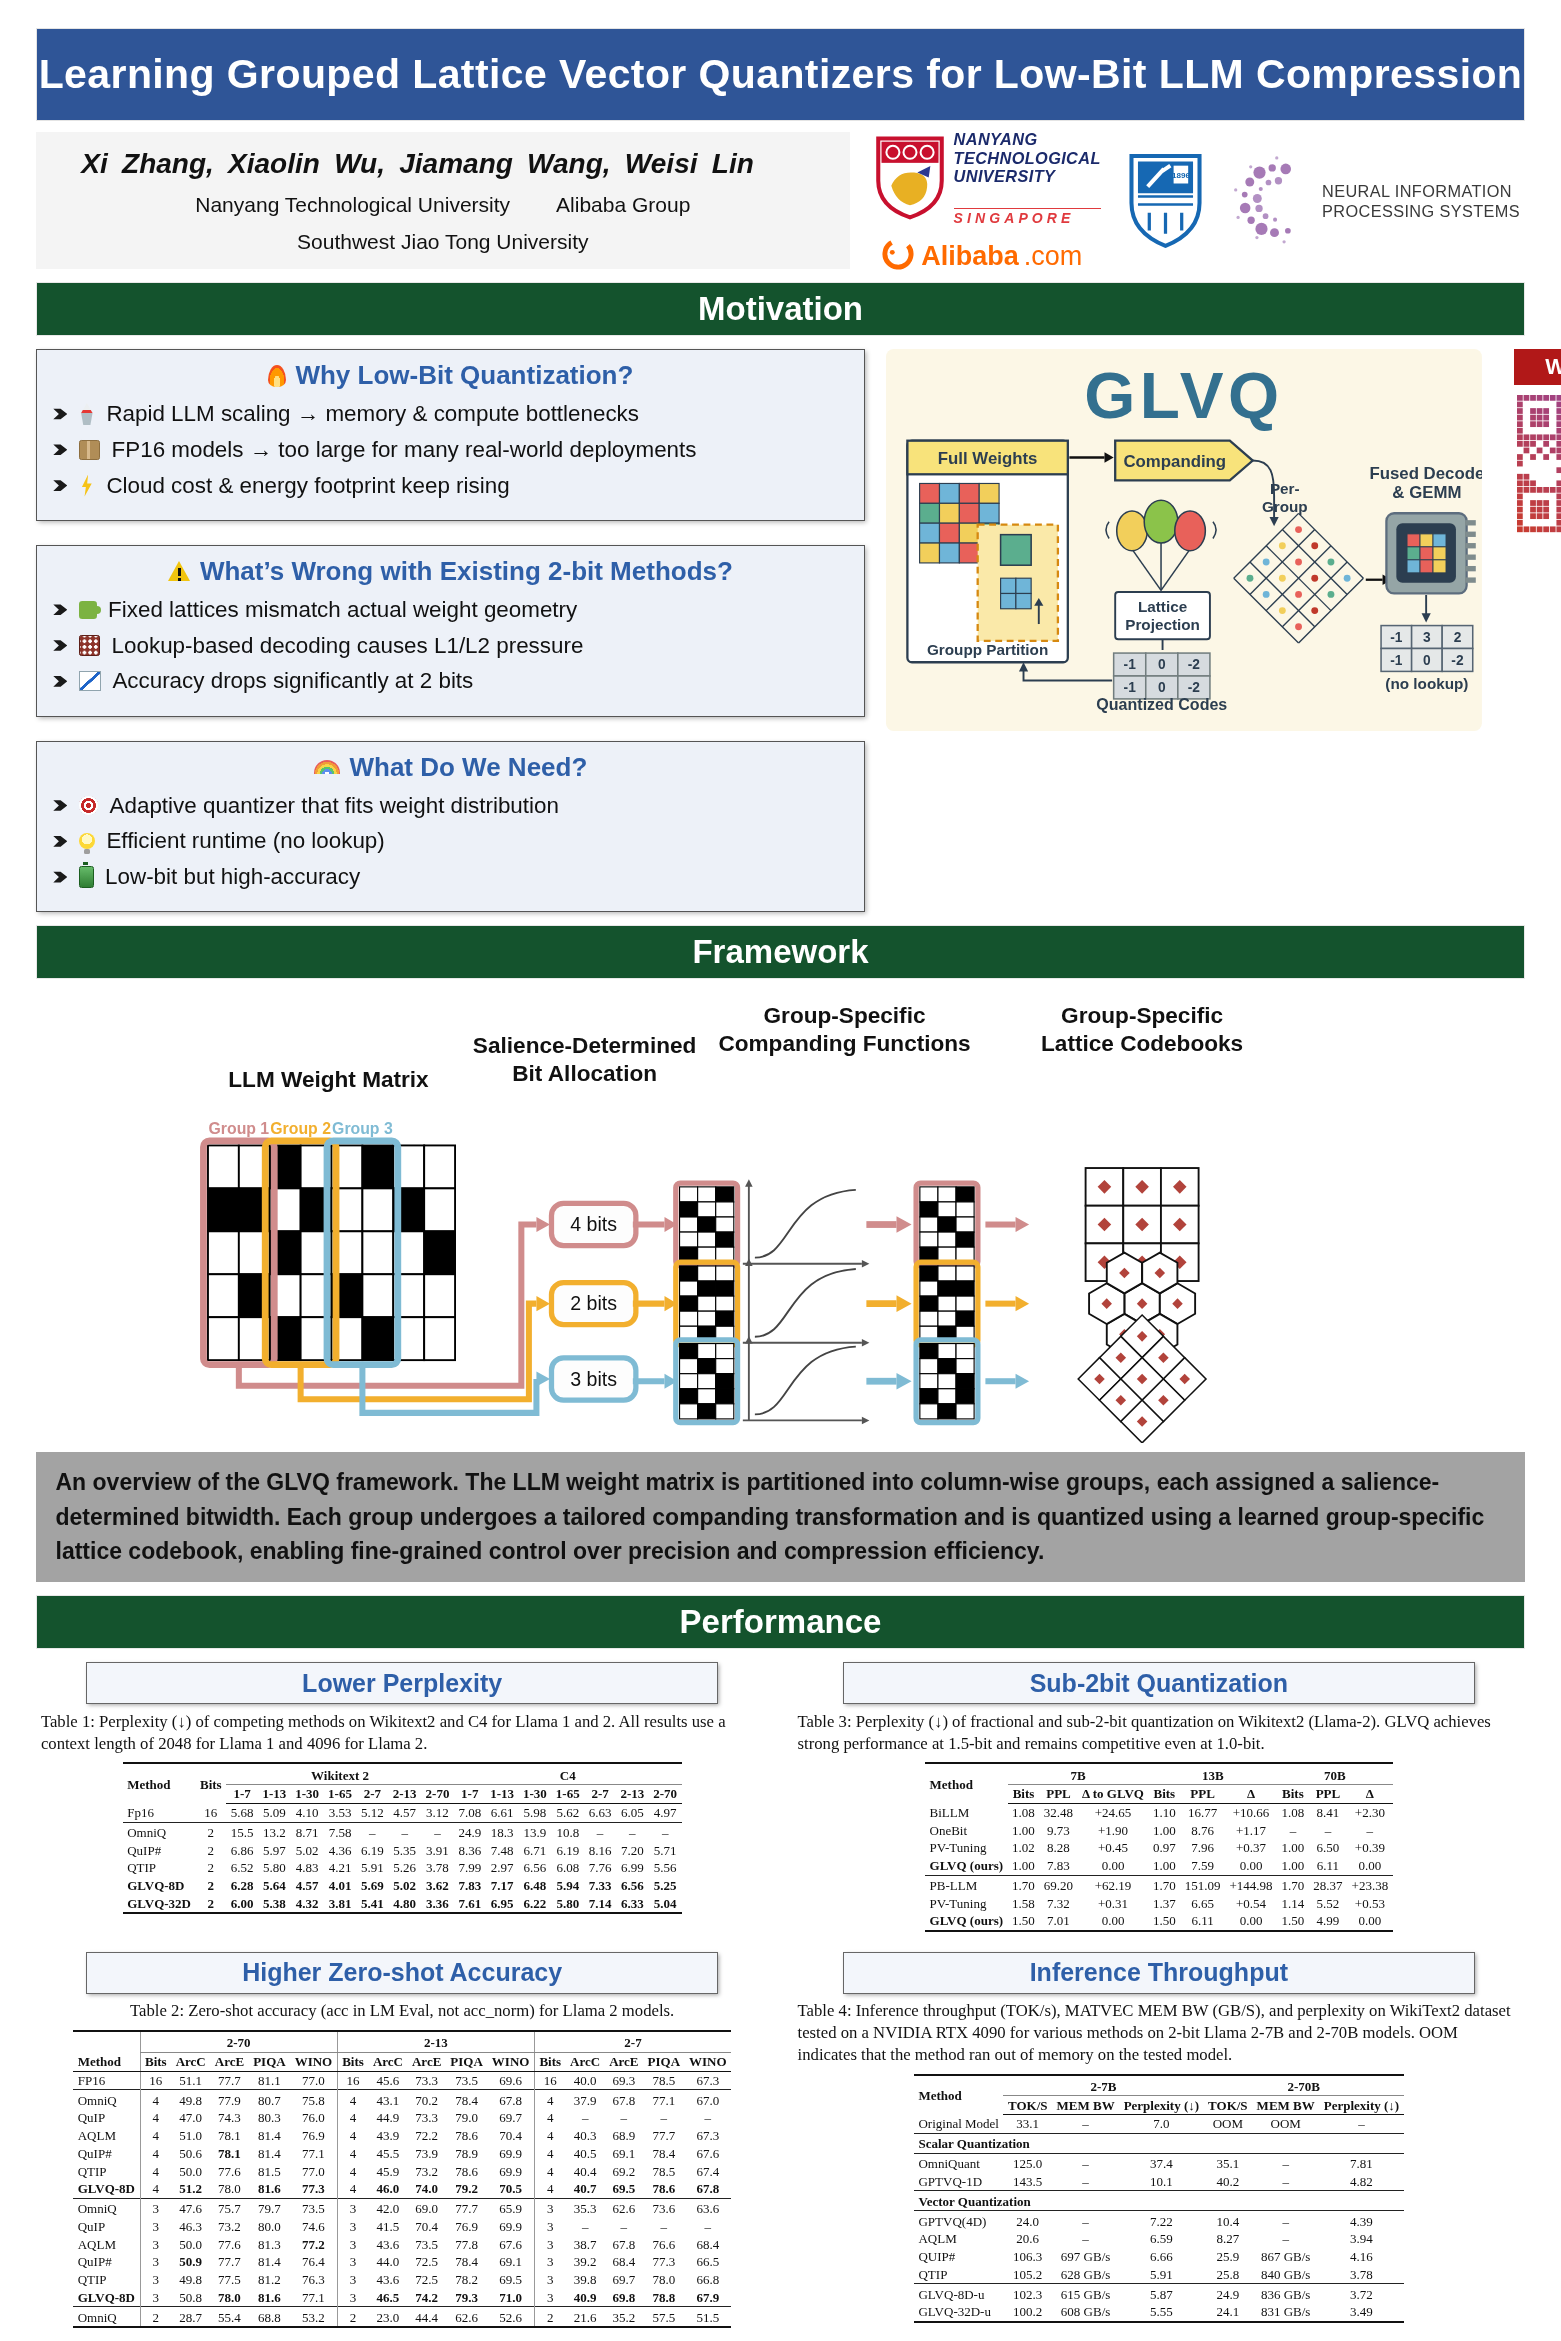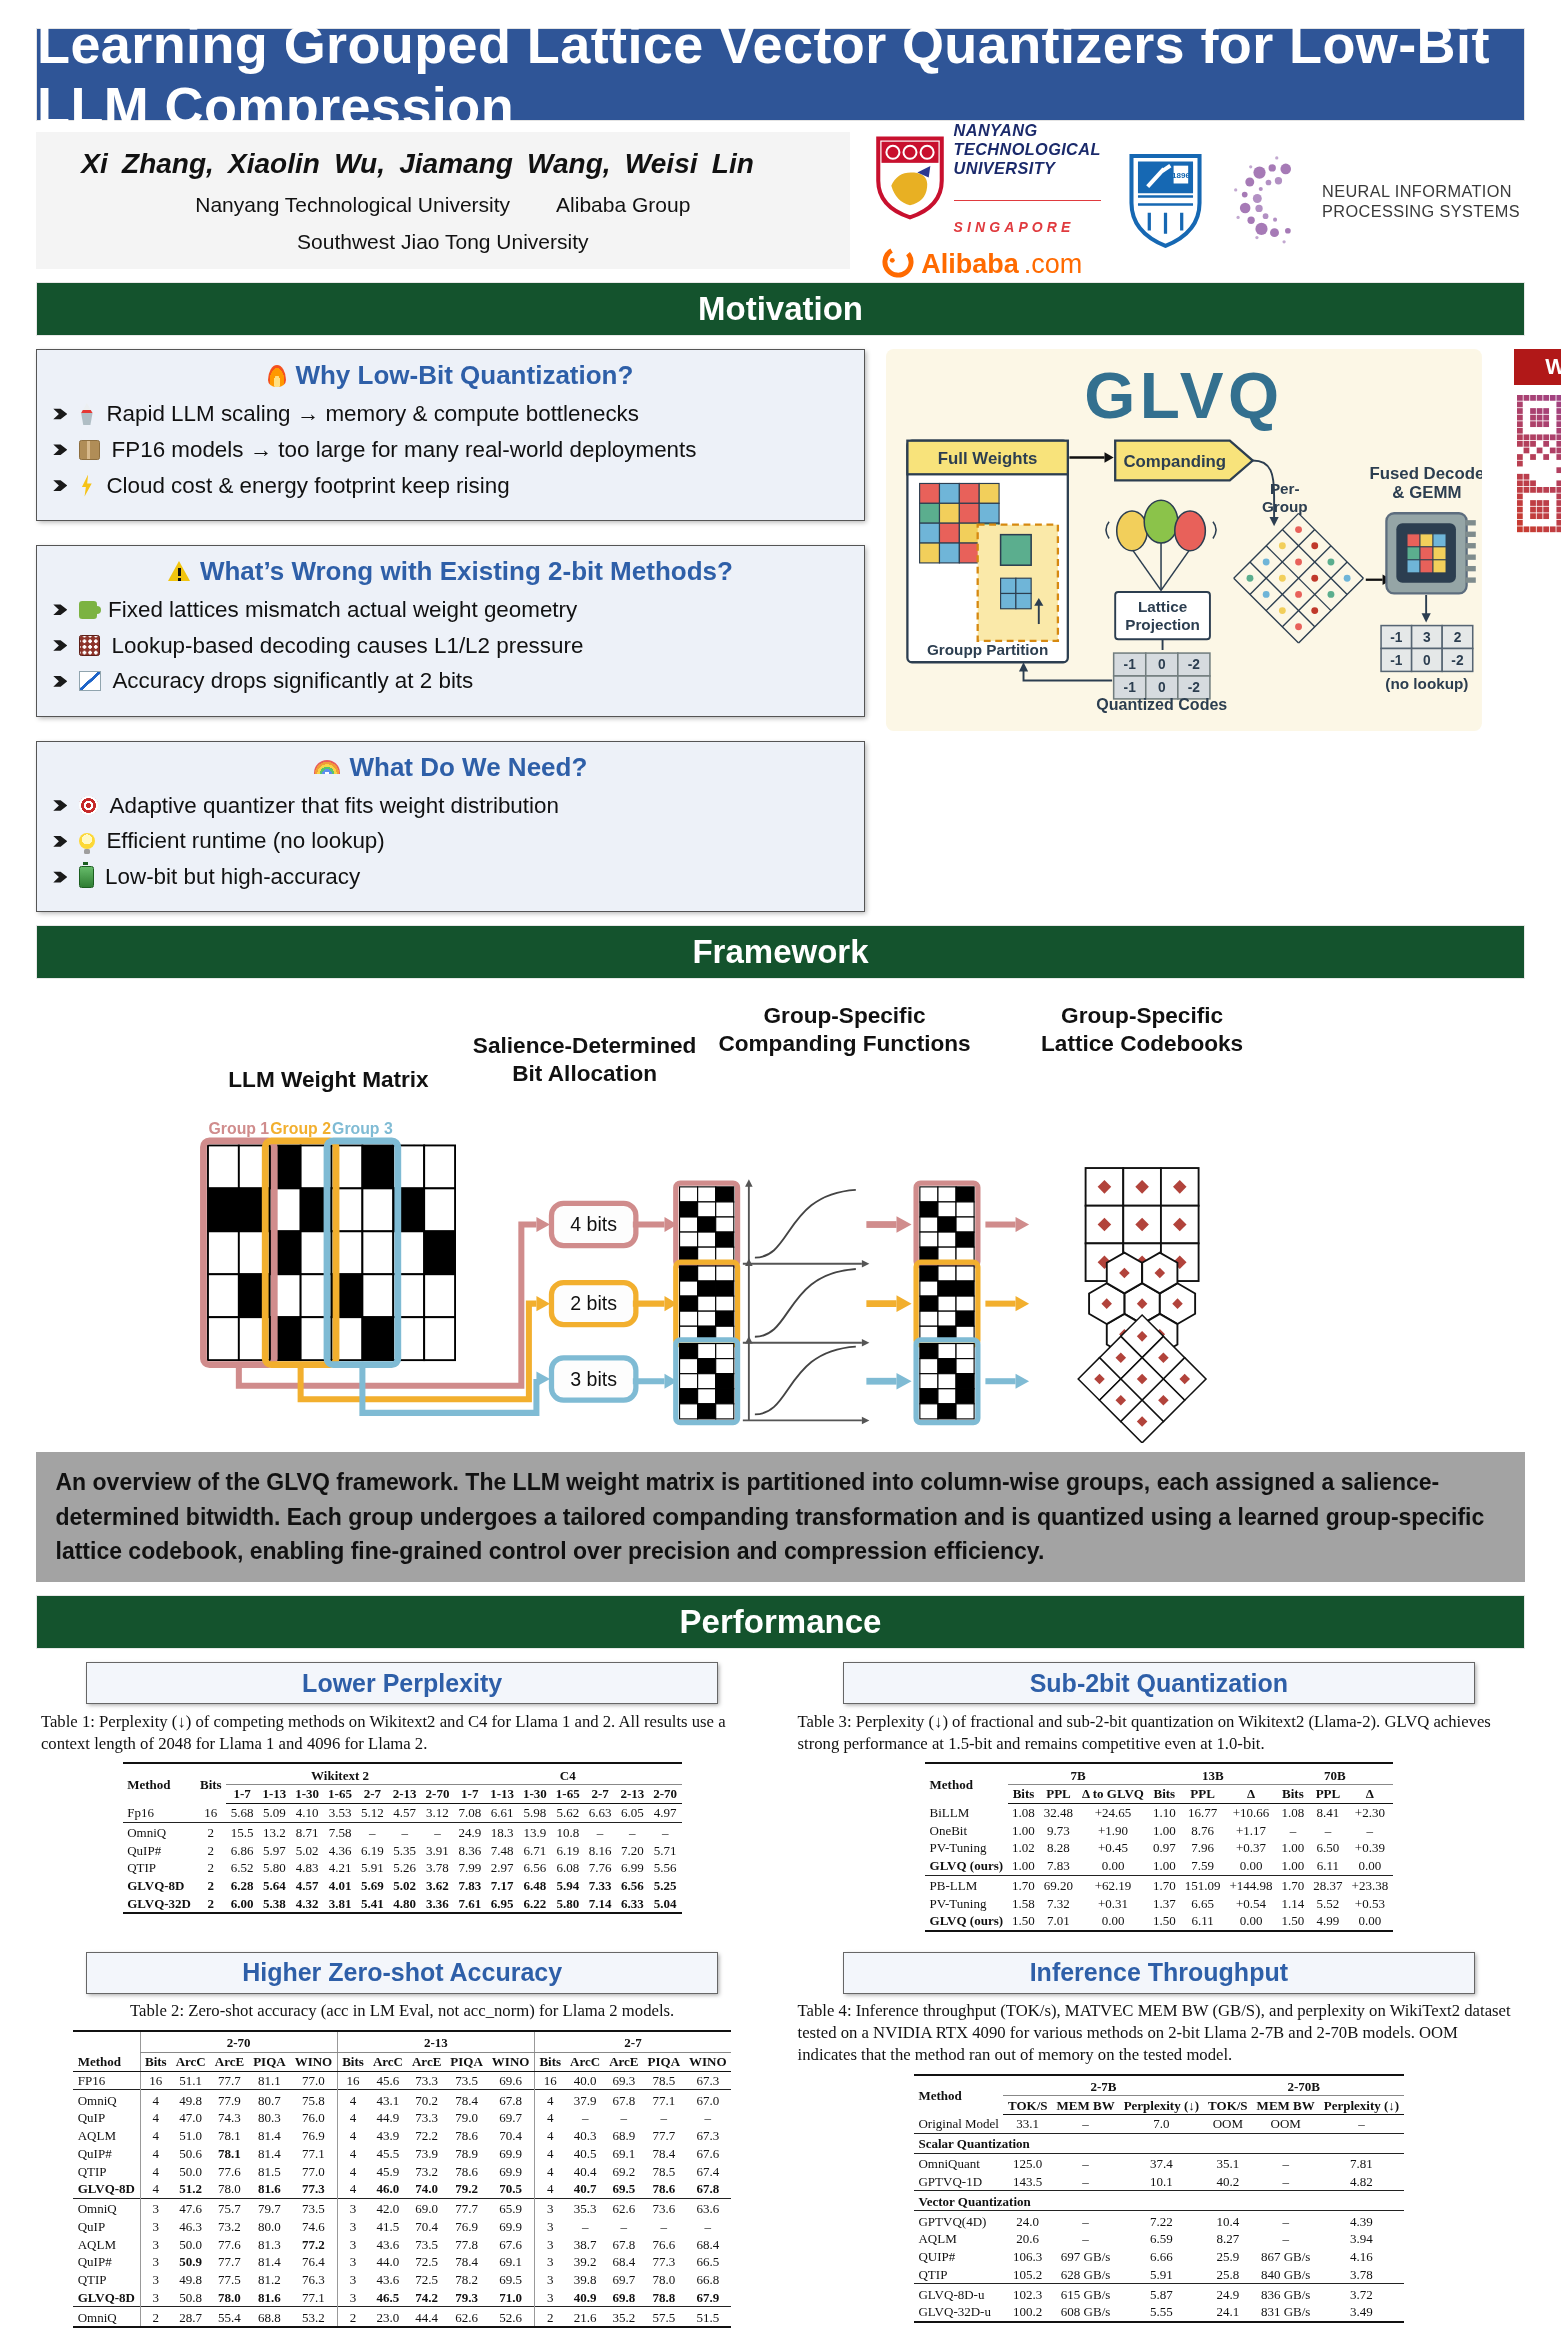--- a/index.html
+++ b/index.html
@@ -1,29 +1,29 @@
 <!DOCTYPE html>
 <html style="font-size:13px"><head>
 <meta charset="utf-8">
 <style>
   html,body{margin:0;padding:0;background:#fff;}
   body{width:1561px;height:2342px;overflow:hidden;font-family:"Liberation Sans",sans-serif;color:#111;}
   .poster{padding:28px 36px 0;}
   .title-bar{background:#2F5597;height:91px;display:flex;align-items:center;justify-content:center;border:0.8px solid #E4E4E4;}
-  .title-bar span{color:#fff;font-size:54px;font-weight:bold;letter-spacing:0.4px;}
+  .title-bar span{color:#fff;font-size:41px;font-weight:bold;letter-spacing:0.4px;}
   .author-row{display:flex;gap:21px;margin-top:11.4px;height:137px;}
   .author-box{background:#F4F4F4;flex:0 0 781px;display:flex;flex-direction:column;justify-content:center;padding:0 16.3px;}
   .authors{font-size:28px;font-weight:bold;font-style:italic;text-align:left;padding-left:29px;word-spacing:6.5px;}
   .affil-line{font-size:21px;text-align:center;margin-top:13px;}
   .affil-line .gap{display:inline-block;width:46px;}
   .logo-row{flex:1;display:flex;align-items:center;justify-content:space-between;padding:0 4.9px;}
   .logo-col{display:flex;flex-direction:column;gap:9.8px;}
   .ntu{display:flex;align-items:center;gap:8.1px;font-style:italic;}
   .ntu-text div{color:#1B2A6B;font-weight:bold;font-size:16.3px;line-height:1.15;letter-spacing:0.4px;}
-  .ntu-sg{color:#E03A3E !important;border-top:1.6px solid #E03A3E;margin-top:22px;padding-top:18px;font-size:14px !important;letter-spacing:4.1px !important;}
+  .ntu-sg{color:#E03A3E !important;border-top:1.6px solid #E03A3E;margin-top:22px;padding-top:1px;font-size:14px !important;letter-spacing:4.1px !important;}
   .alibaba{display:flex;align-items:flex-end;gap:4.9px;padding-left:4.9px;}
   .alibaba .t1{color:#FF6A00;font-weight:bold;font-size:27px;}
   .alibaba .t2{color:#FF6A00;font-size:27px;}
   .neurips{display:flex;align-items:center;gap:6.5px;}
   .neurips-text div{color:#3A3A3A;font-size:16.3px;letter-spacing:0.4px;line-height:1.25;}
   .section-bar{background:#14532d;height:52px;margin-top:13px;display:flex;align-items:center;justify-content:center;border:0.8px solid #E8E8E8;}
   .section-bar span{color:#fff;font-size:33px;font-weight:bold;}
   .motivation-grid{display:flex;gap:21px;margin-top:13px;}
   .mot-left{flex:0 0 829px;display:flex;flex-direction:column;gap:24.4px;}
   .mbox{background:#EDF1F8;border:1.6px solid #555;box-shadow:2.4px 2.4px 4.9px rgba(0,0,0,.3);padding:9.8px 13px 11.4px;}

